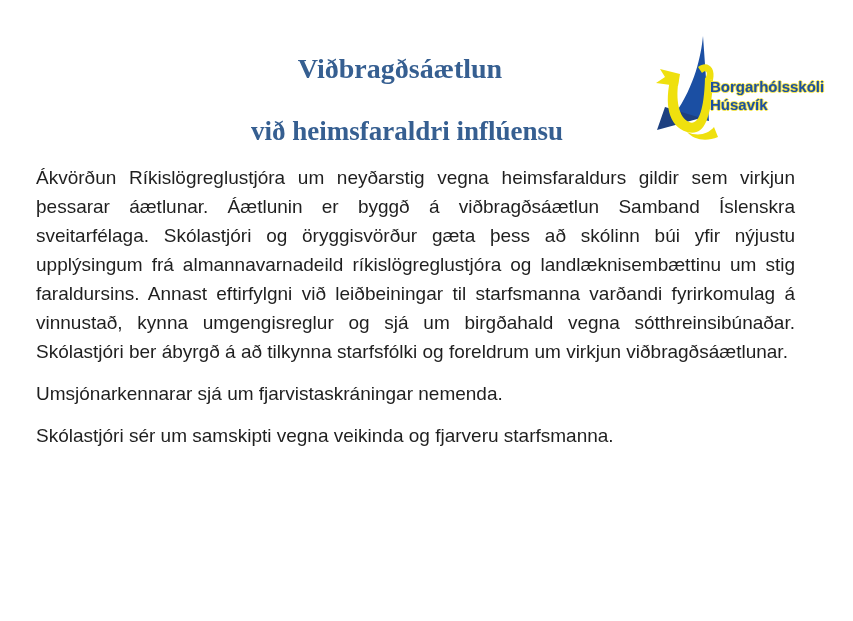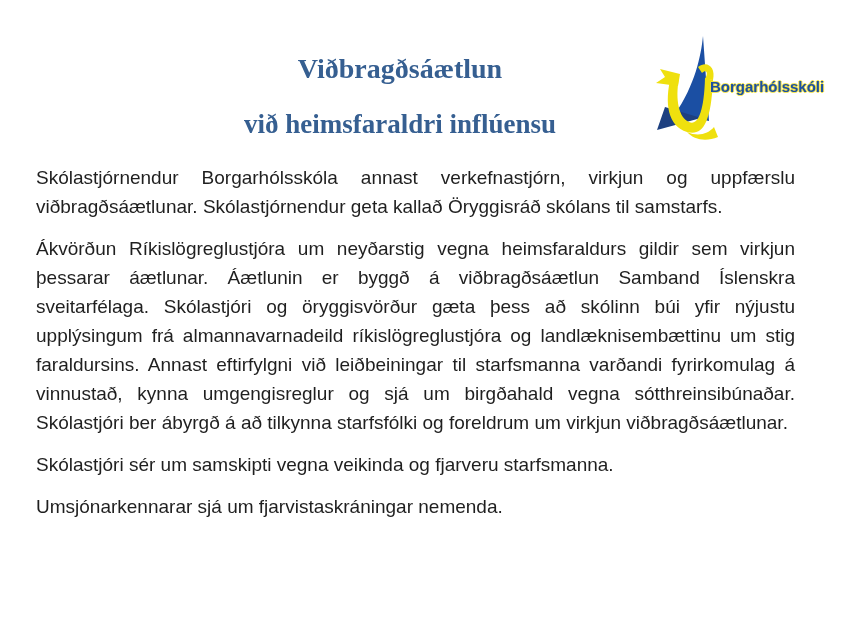--- a/index.html
+++ b/index.html
@@ -21,21 +21,21 @@
   }
   
   .titles{
     position:absolute;left:0;top:0;width:800px;height:150px;
     text-align:center;
     color:var(--title-blue);
     font-family:"Liberation Serif","DejaVu Serif",serif;
     font-weight:bold;
   }
   .title-line1{position:absolute;left:0;top:53px;width:100%;font-size:28px;margin:0;}
-  .title-line2{position:absolute;left:0;top:109px;width:100%;font-size:27px;margin:0;font-weight:bold;}
+  .title-line2{position:absolute;left:0;top:109px;width:100%;font-size:27px;margin:7px;font-weight:bold;}
   
   .logo{position:absolute;left:652px;top:30px;width:200px;height:118px;}
   .logo svg{position:absolute;left:0;top:0;}
   .logo-text{
     position:absolute;left:58px;top:48px;
     font-size:15px;font-weight:bold;line-height:18px;
     color:var(--logo-blue);
     white-space:nowrap;
     text-shadow:1px 0 0 rgba(240,225,60,.85),-1px 0 0 rgba(240,225,60,.85),
                 0 1px 0 rgba(240,225,60,.85),0 -1px 0 rgba(240,225,60,.85);
@@ -70,23 +70,23 @@
       <path d="M19,46 C12,74 16,96 35,102 C50,106 59,95 61,50 L53,48 C52,84 45,96 37,92 C27,88 23,70 27,48 Z" fill="var(--logo-yellow)"></path>
 
       <path d="M28,44 L8,39 L13,47 L4,53 L26,56 Z" fill="var(--logo-yellow)"></path>
 
       <path d="M61,50 C64,37 55,30 46,37 L50,43 C54,39 57,42 53,49 Z" fill="var(--logo-yellow)"></path>
 
       <path d="M35,102 C46,107 56,104 62,97 L66,107 C54,112 42,110 35,102 Z" fill="var(--logo-yellow)"></path>
     </svg>
     <div class="logo-text">
       <span>Borgarhólsskóli</span>
+      <span class="logo-town">Húsavík</span>
     </div>
   </div>
 
   <div class="body-text">
-    <p>Skólastjórnendur Borgarhólsskóla annast verkefnastjórn, virkjun og uppfærslu viðbragðsáætlunar. Skólastjórnendur geta kallað Öryggisráð skólans til samstarfs.</p>
     <p>Ákvörðun Ríkislögreglustjóra um neyðarstig vegna heimsfaraldurs gildir sem virkjun þessarar áætlunar. Áætlunin er byggð á viðbragðsáætlun Samband Íslenskra sveitarfélaga. Skólastjóri og öryggisvörður gæta þess að skólinn búi yfir nýjustu upplýsingum frá almannavarnadeild ríkislögreglustjóra og landlæknisembættinu um stig faraldursins. Annast eftirfylgni við leiðbeiningar til starfsmanna varðandi fyrirkomulag á vinnustað, kynna umgengisreglur og sjá um birgðahald vegna sótthreinsibúnaðar. Skólastjóri ber ábyrgð á að tilkynna starfsfólki og foreldrum um virkjun viðbragðsáætlunar.</p>
+    <p>Umsjónarkennarar sjá um fjarvistaskráningar nemenda.</p>
     <p>Skólastjóri sér um samskipti vegna veikinda og fjarveru starfsmanna.</p>
-    <p>Umsjónarkennarar sjá um fjarvistaskráningar nemenda.</p>
   </div>
 
 </div>
 
 </body></html>

